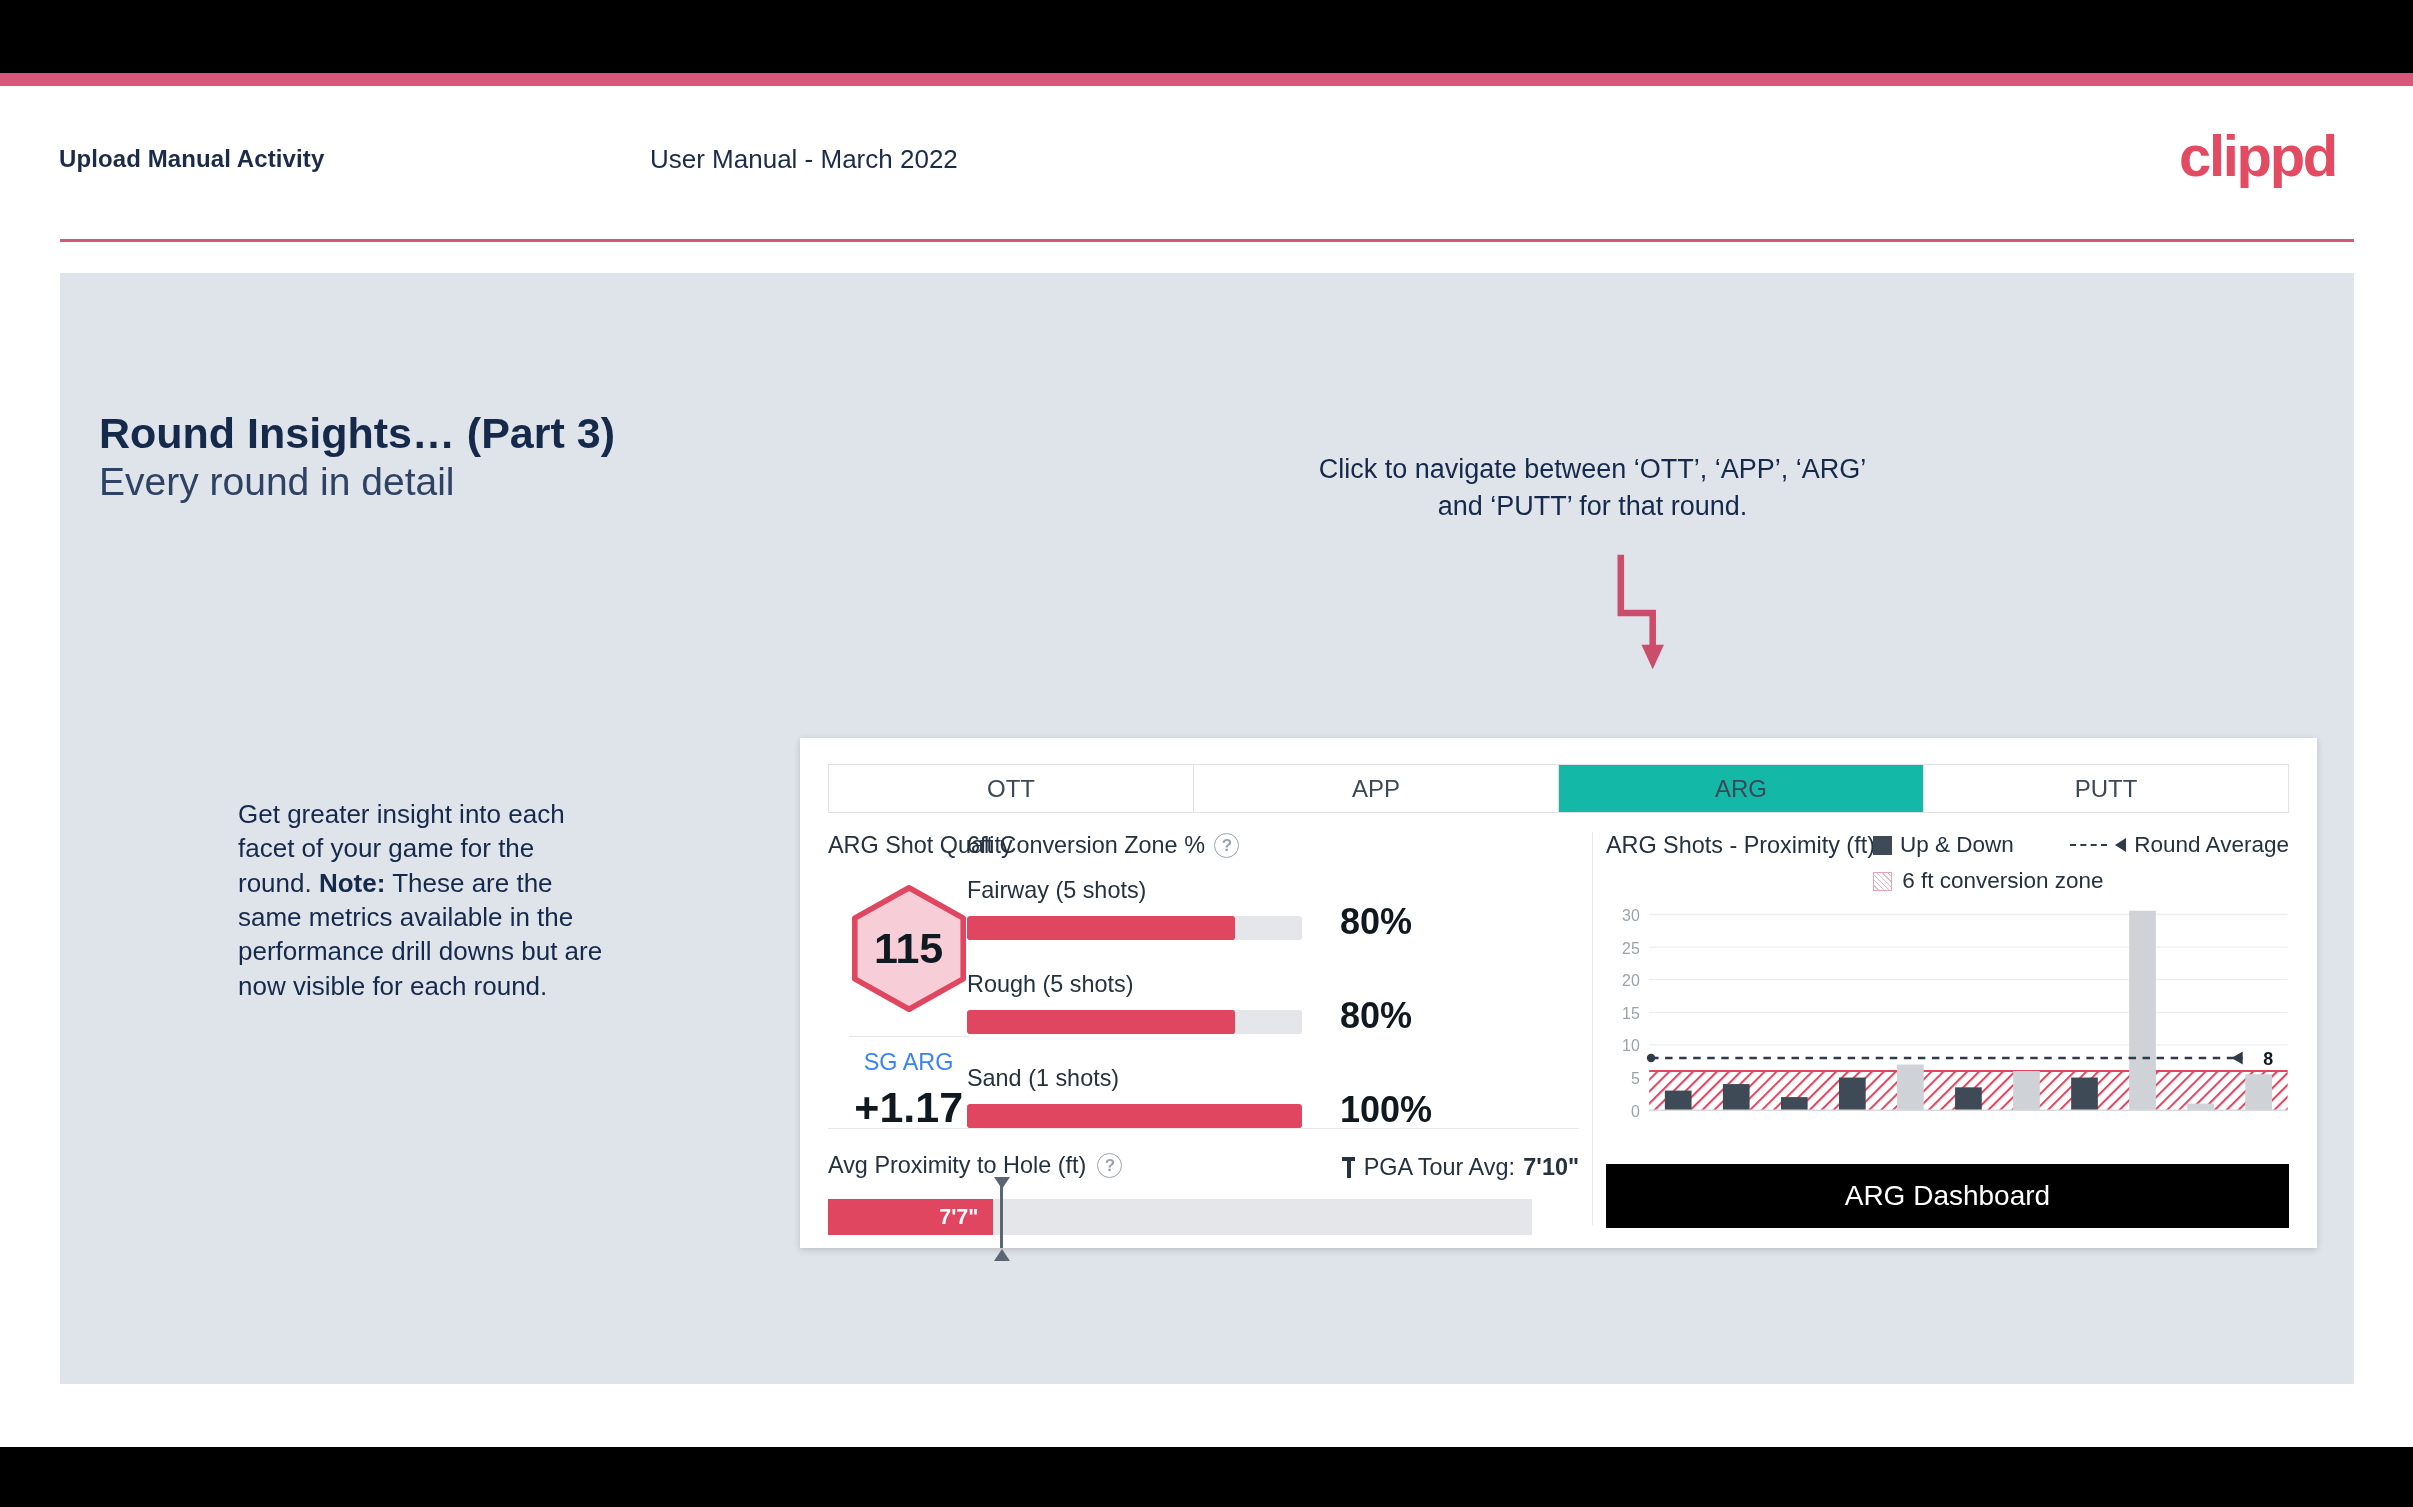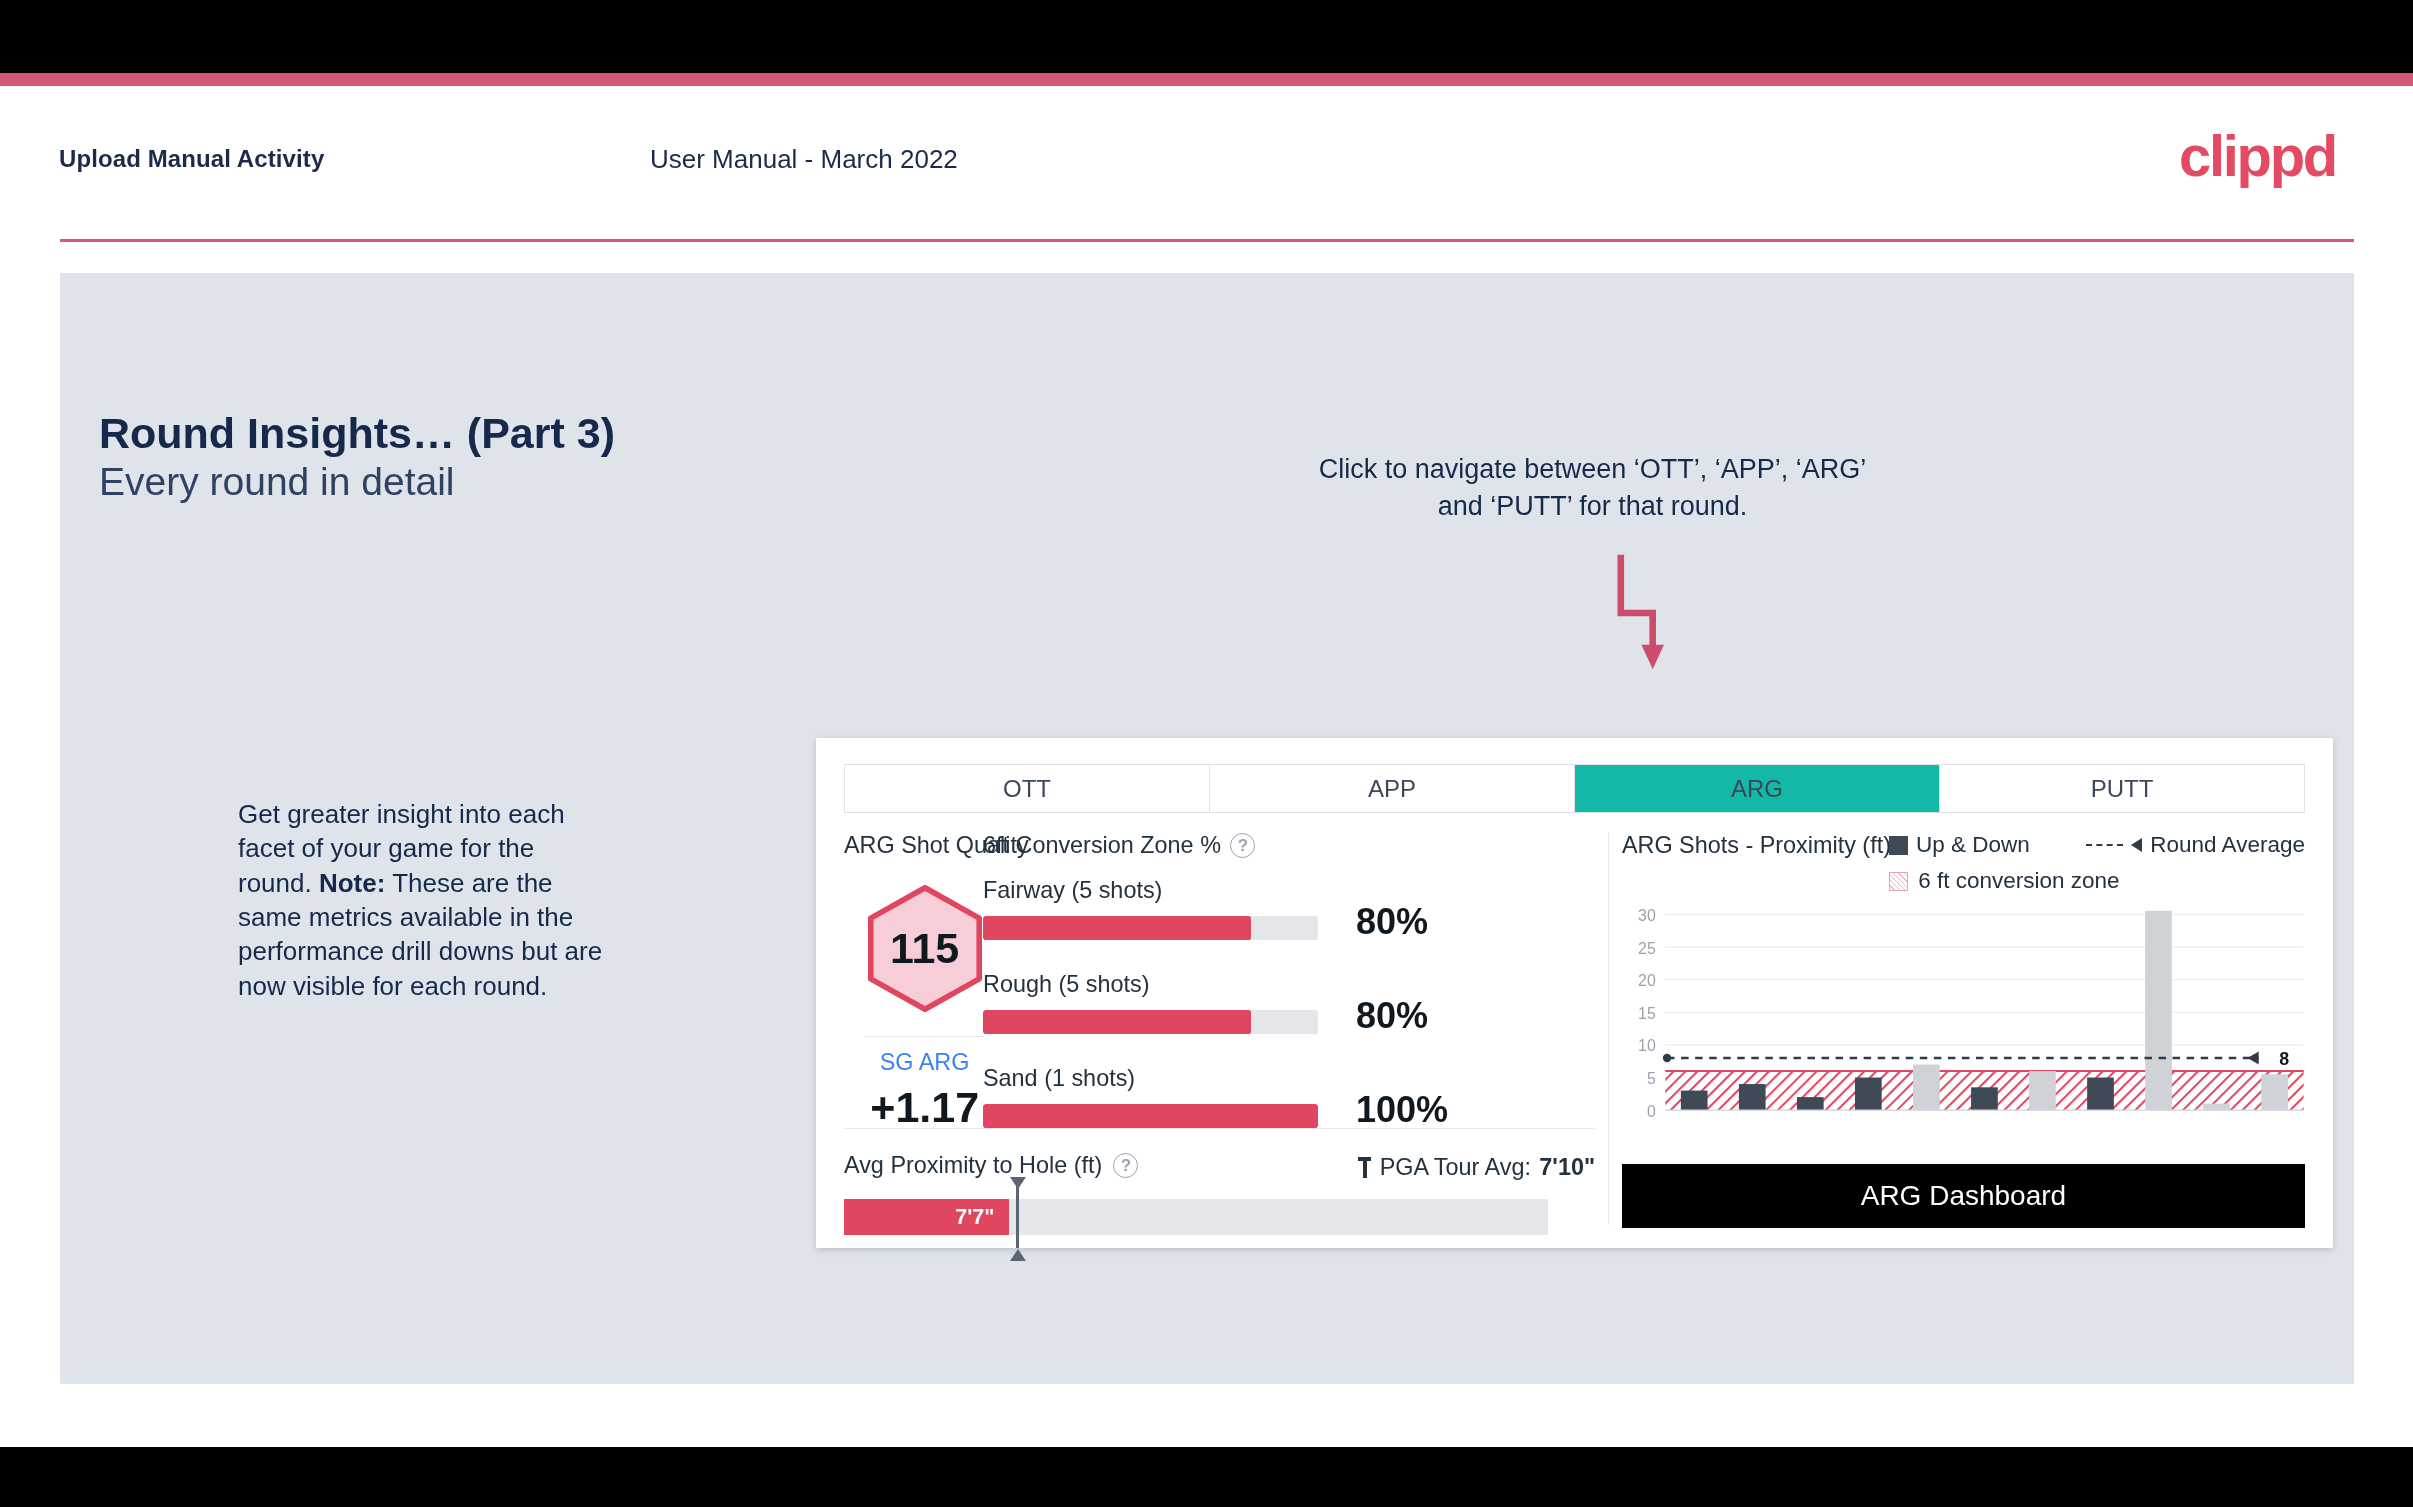--- a/index.html
+++ b/index.html
@@ -66,21 +66,21 @@
     position: absolute; left: 1242px; top: 178px;
     width: 581px; text-align: center;
     font-size: 27px; line-height: 1.36; color: #15294b;
   }
 
   
   .arrow-svg { position: absolute; left: 1555px; top: 278px; }
 
   
   .card {
-    position: absolute; left: 756px; top: 465px;
+    position: absolute; left: 740px; top: 465px;
     width: 1517px; height: 510px;
     background: #ffffff;
     box-shadow: 0 1.9px 6.6px rgba(0,0,0,.16);
   }
 
   .tabs { position: absolute; left: 28px; top: 26px; width: 1461px; height: 49px; display: flex; }
   .tab {
     flex: 1; display: flex; align-items: center; justify-content: center;
     font-size: 24px; color: #3c4858; background: #ffffff;
     border: 0.9px solid #e0e2e6; border-right: none;

